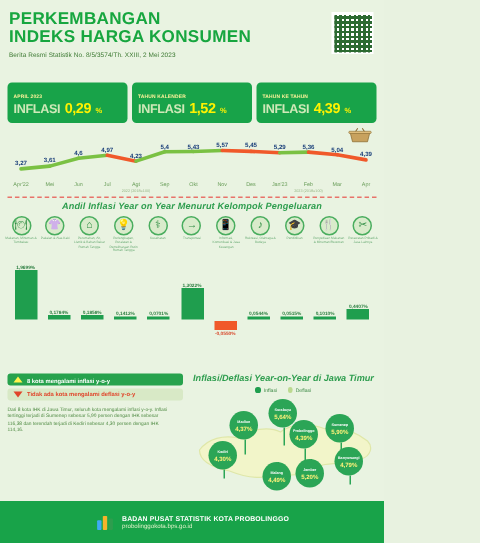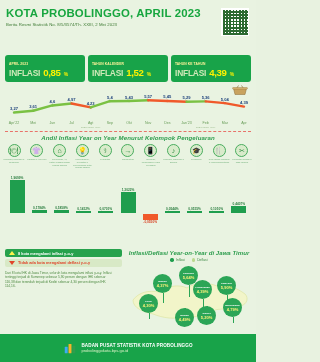--- a/index.html
+++ b/index.html
@@ -141,33 +141,34 @@
   .bps-logo { width:14px; height:14px; position:relative; }
   .f-t1 { font-size:4.6px; font-weight:bold; color:#fff; letter-spacing:.1px; }
   .f-t2 { font-size:4.1px; color:#d8f0c4; }
 </style>
 </head>
 <body>
 
 <div class="page">
 
   <div class="header">
-    <div class="title-line">KOTA PROBOLINGGO, APRIL 2023</div>
+    <div class="title-line">PERKEMBANGAN</div>
+    <div class="title-line">INDEKS HARGA KONSUMEN</div>
     <div class="subtitle">Berita Resmi Statistik No. 8/5/3574/Th. XXIII, 2 Mei 2023</div>
     <div class="qr">
         <div class="qr-inner"></div>
       </div>
   </div>
 
   <div class="stats">
     <div class="stat">
       <div class="stat-label">APRIL 2023</div>
       <div class="stat-row">
         <span class="stat-word">INFLASI</span>
-        <span class="stat-val">0,85</span>
+        <span class="stat-val">0,29</span>
         <span class="stat-pct">%</span>
       </div>
     </div>
     <div class="stat">
       <div class="stat-label">TAHUN KALENDER</div>
       <div class="stat-row">
         <span class="stat-word">INFLASI</span>
         <span class="stat-val">1,52</span>
         <span class="stat-pct">%</span>
       </div>

